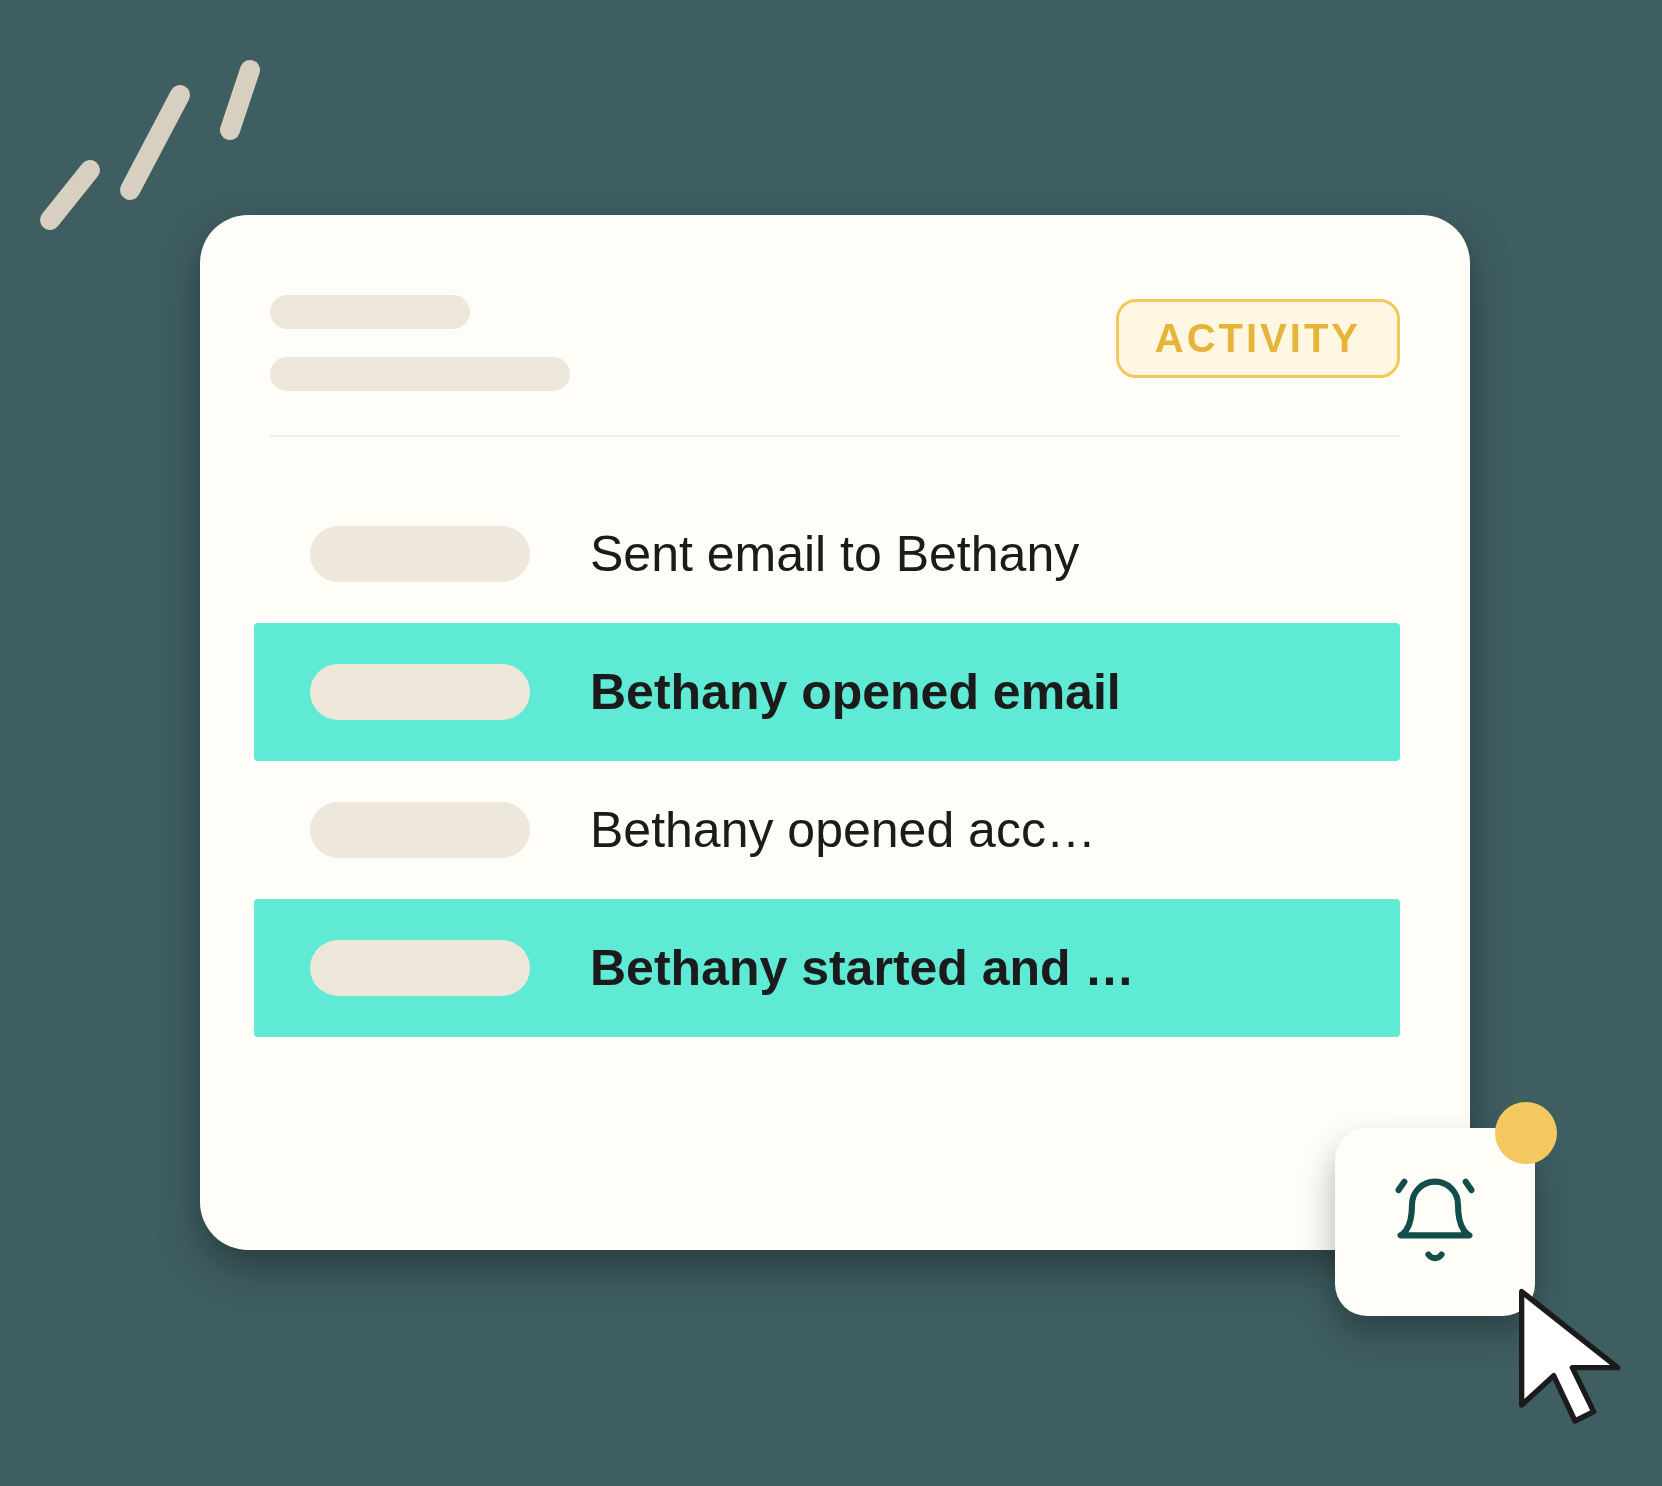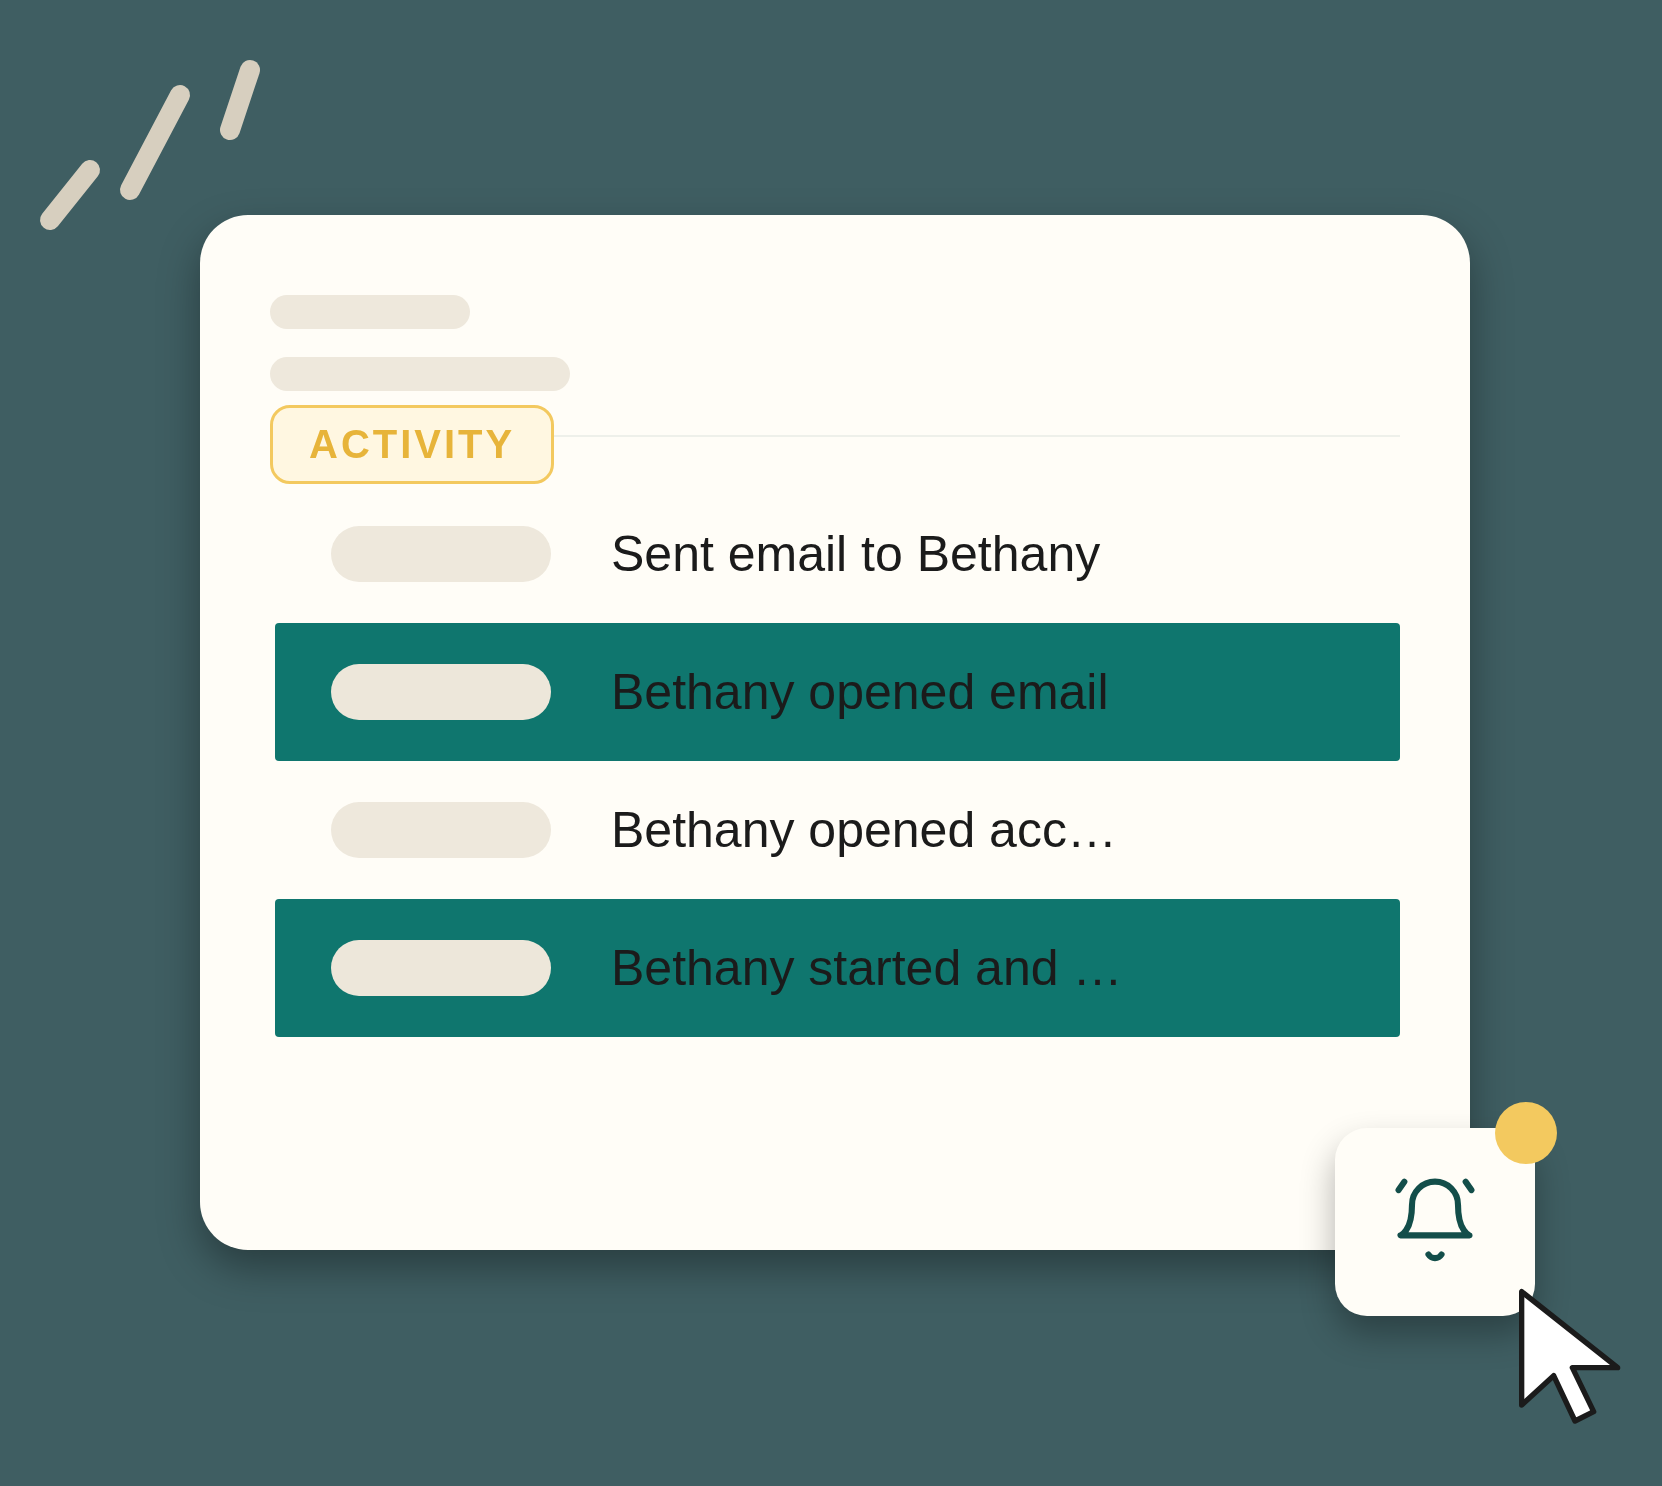--- a/index.html
+++ b/index.html
@@ -31,21 +31,20 @@
       border-radius: 48px;
       box-shadow: 0 18px 40px rgba(0,0,0,0.35);
     }
 
     .panel-header {
       display: flex;
       justify-content: space-between;
       align-items: flex-start;
       padding: 70px 70px 0 70px;
       height: 220px;
-      flex-direction: column;
     }
 
     .header-skeleton {
       display: flex;
       flex-direction: column;
       gap: 28px;
       padding-top: 10px;
     }
     .skel-line-1 {
       width: 200px;
@@ -72,32 +71,33 @@
       margin-top: 14px;
     }
 
     .divider {
       height: 2px;
       background: #eef0ea;
       margin: 0 70px;
     }
 
     .activity-list {
-      padding: 48px 70px 0 75px;
+      padding: 48px 70px 0 54px;
     }
 
     .activity-row {
       display: flex;
       align-items: center;
       gap: 60px;
       padding: 40px 56px;
       border-radius: 4px;
     }
     .activity-row.alt {
-      background: #0f766e;
+      background: #5eead4;
+      font-weight: bold;
     }
     .pill {
       width: 220px;
       height: 56px;
       background: #eee8dc;
       border-radius: 32px;
       flex: 0 0 auto;
     }
     .activity-row.alt .pill { background: #ede7da; }
 

